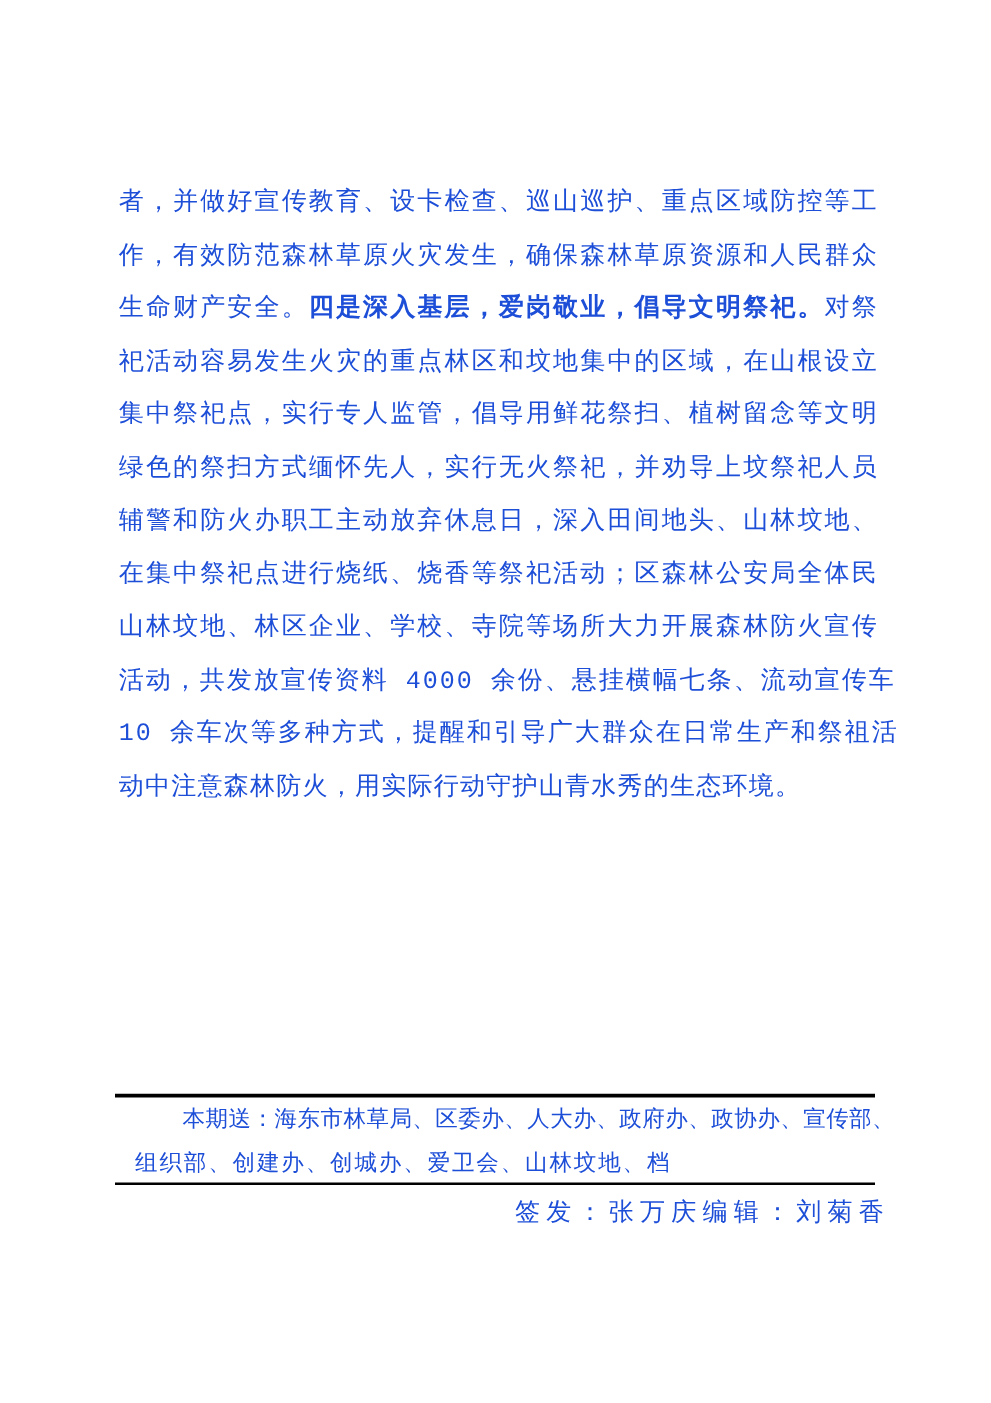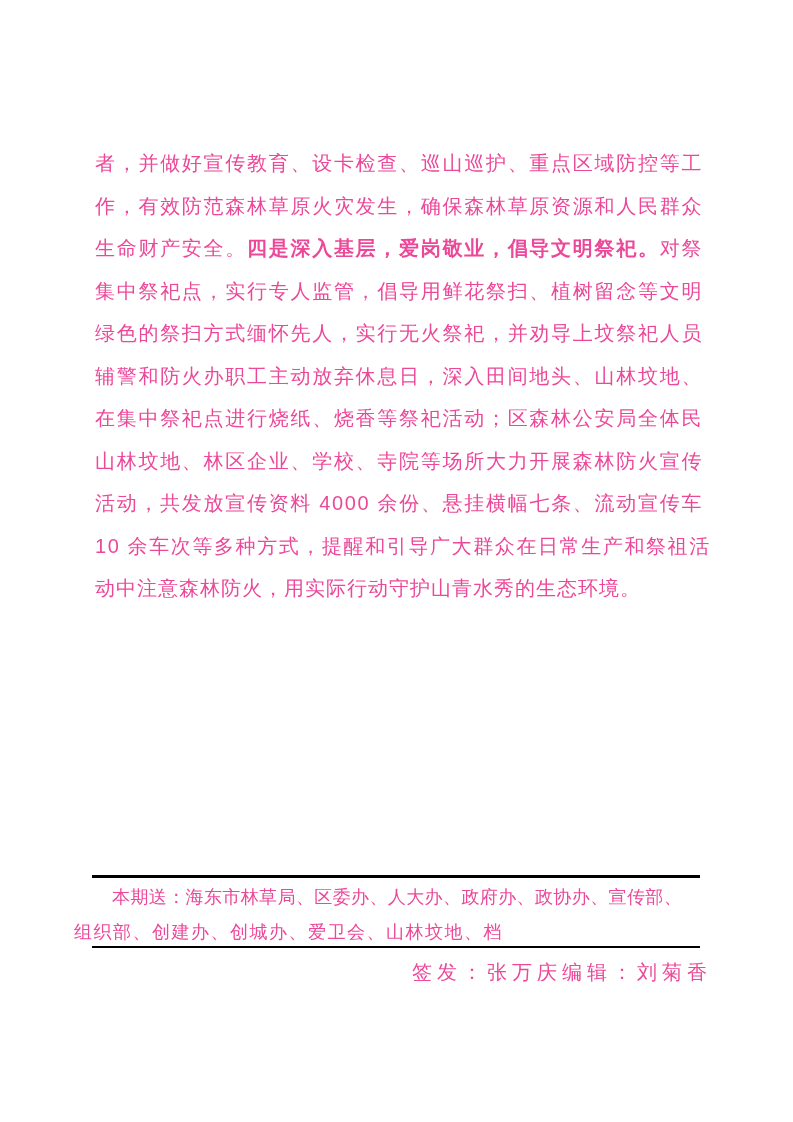--- a/index.html
+++ b/index.html
@@ -6,22 +6,22 @@
     margin: 0;
     padding: 0;
     background: #e8e8e8;
   }
   .page {
     position: relative;
     width: 793px;
     height: 1122px;
     margin: 0 auto;
     background: #ffffff;
-    color: #ec4899;
-    font-family: Liberation Sans, sans-serif;
+    color: #1d4ed8;
+    font-family: Liberation Mono, monospace;
     overflow: hidden;
   }
   .body-text {
     position: absolute;
     left: 95px;
     top: 142px;
     width: 608px;
   }
   .bline {
     font-size: 20px;
@@ -42,21 +42,21 @@
   .rule {
     position: absolute;
     left: 92px;
     width: 608px;
     background: #000000;
   }
   .rule-top { top: 875px; height: 3px; }
   .rule-bottom { top: 946px; height: 2px; }
   .dist {
     position: absolute;
-    left: 74px;
+    left: 108px;
     top: 880px;
     width: 608px;
     font-size: 18px;
     line-height: 35px;
   }
   .dist-line1 {
     text-indent: 38px;
     letter-spacing: 0.3px;
     text-align: justify;
     text-align-last: justify;
@@ -81,20 +81,21 @@
 </style>
 </head>
 <body>
 
 <div class="page">
 
   <div class="body-text">
       <div class="bline"><span>者，并做好宣传教育、设卡检查、巡山巡护、重点区域防控等工</span></div>
       <div class="bline"><span>作，有效防范森林草原火灾发生，确保森林草原资源和人民群众</span></div>
       <div class="bline"><span>生命财产安全。</span><span class="bold">四是深入基层，爱岗敬业，倡导文明祭祀。</span><span>对祭</span></div>
+      <div class="bline"><span>祀活动容易发生火灾的重点林区和坟地集中的区域，在山根设立</span></div>
       <div class="bline"><span>集中祭祀点，实行专人监管，倡导用鲜花祭扫、植树留念等文明</span></div>
       <div class="bline"><span>绿色的祭扫方式缅怀先人，实行无火祭祀，并劝导上坟祭祀人员</span></div>
       <div class="bline"><span>辅警和防火办职工主动放弃休息日，深入田间地头、山林坟地、</span></div>
       <div class="bline"><span>在集中祭祀点进行烧纸、烧香等祭祀活动；区森林公安局全体民</span></div>
       <div class="bline"><span>山林坟地、林区企业、学校、寺院等场所大力开展森林防火宣传</span></div>
       <div class="bline"><span>活动，共发放宣传资料 4000 余份、悬挂横幅七条、流动宣传车</span></div>
       <div class="bline"><span>10 余车次等多种方式，提醒和引导广大群众在日常生产和祭祖活</span></div>
       <div class="bline last"><span>动中注意森林防火，用实际行动守护山青水秀的生态环境。</span></div>
     </div>
 

